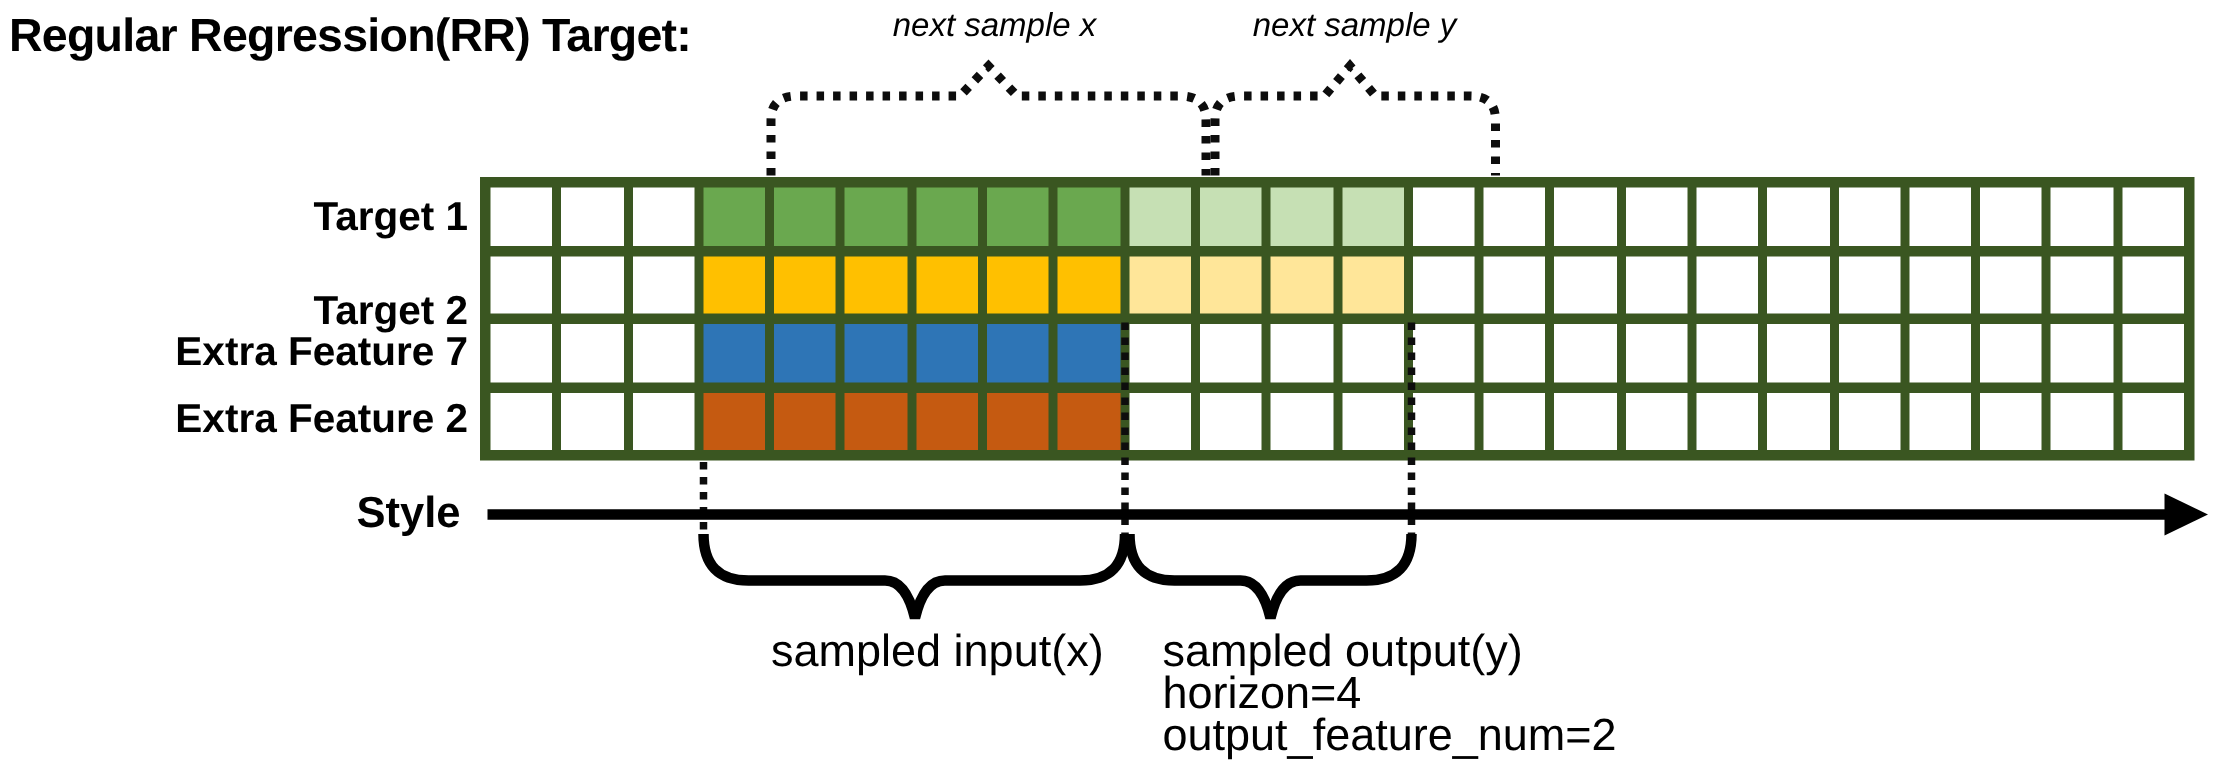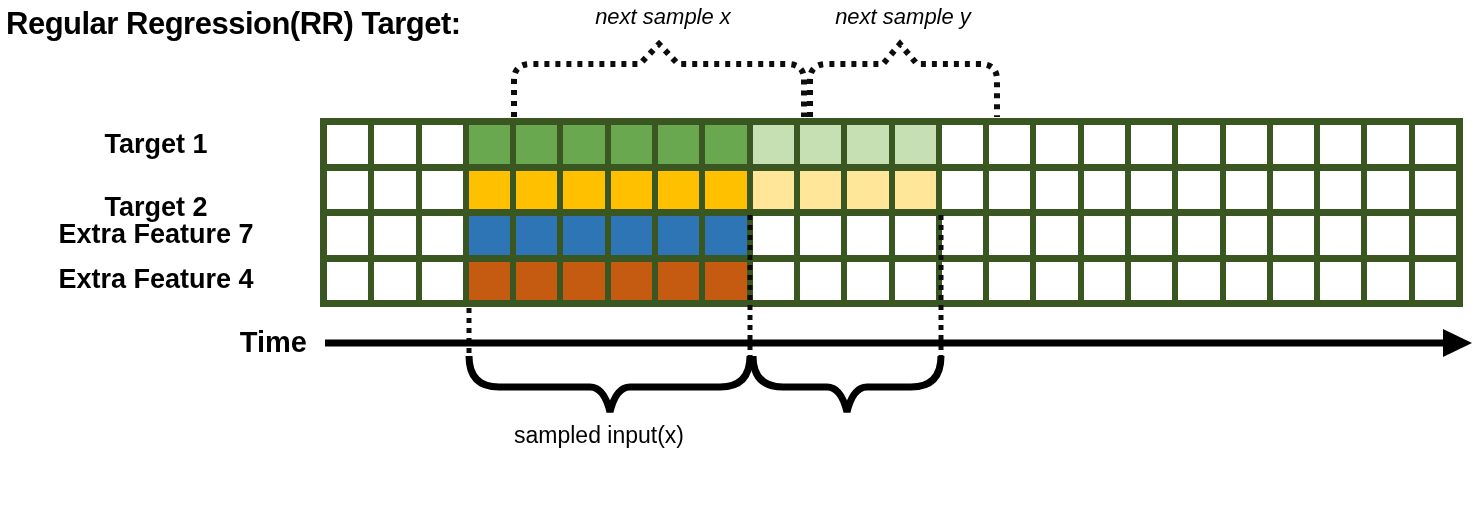--- a/index.html
+++ b/index.html
@@ -44,21 +44,21 @@
     grid-template-rows: repeat(4, 1fr);
     column-gap: 6px;
     row-gap: 7px;
     padding: 7px;
   }
   .cell { width: 100%; height: 100%; }
   .row-label {
     position: absolute;
     left: 0;
     width: 312px;
-    text-align: center;
+    text-align: right;
     font-size: 27px;
     font-weight: bold;
     line-height: 32px;
     white-space: nowrap;
   }
   .overlay {
     position: absolute;
     left: 0;
     top: 0;
     pointer-events: none;
@@ -68,42 +68,42 @@
     left: 150px;
     top: 326px;
     width: 157px;
     text-align: right;
     font-size: 29px;
     font-weight: bold;
   }
   .bottom-text {
     position: absolute;
     top: 421px;
-    font-size: 23px;
+    font-size: 30px;
     line-height: 28px;
     white-space: nowrap;
   }
   #sampled-input-annotation { left: 514px; }
   #sampled-output-annotation { left: 775px; }
 </style>
 </head>
 <body>
 
 <div class="canvas">
 
   <div class="title">Regular Regression(RR) Target:</div>
 
   <div class="top-label" id="next-sample-y-label">next sample y</div>
   <div class="top-label" id="next-sample-x-label">next sample x</div>
 
   <div id="row-labels">
       <div class="row-label" style="top: 128px;">Target 1</div>
       <div class="row-label" style="top: 191px;">Target 2</div>
       <div class="row-label" style="top: 218px;">Extra Feature 7</div>
-      <div class="row-label" style="top: 263px;">Extra Feature 4</div>
+      <div class="row-label" style="top: 263px;">Extra Feature 2</div>
     </div>
 
   <div class="grid" id="grid" style="background: rgb(58, 86, 33);">
       <div class="cell" style="background: rgb(255, 255, 255);"></div>
       <div class="cell" style="background: rgb(255, 255, 255);"></div>
       <div class="cell" style="background: rgb(255, 255, 255);"></div>
       <div class="cell" style="background: rgb(106, 168, 79);"></div>
       <div class="cell" style="background: rgb(106, 168, 79);"></div>
       <div class="cell" style="background: rgb(106, 168, 79);"></div>
       <div class="cell" style="background: rgb(106, 168, 79);"></div>
@@ -209,19 +209,24 @@
     <path d="M 941 215 L 941 362" fill="none" stroke="#0d0d0d" stroke-width="5" stroke-dasharray="5 5"></path>
 
     <line x1="325" y1="343" x2="1448" y2="343" stroke="#000000" stroke-width="7"></line>
     <polygon points="1443,329 1443,357 1472,343" fill="#000000"></polygon>
 
     <path d="M 469 356 Q 469 387 499 387 L 590 387 Q 604 387 610 412 Q 616 387 630 387 L 720 387 Q 750 387 750 356" fill="none" stroke="#000000" stroke-width="7"></path>
 
     <path d="M 753 356 Q 753 387 783 387 L 827 387 Q 841 387 847 412 Q 853 387 867 387 L 911 387 Q 941 387 941 356" fill="none" stroke="#000000" stroke-width="7"></path>
   </svg>
 
-  <div class="time-label">Time</div>
+  <div class="time-label">Style</div>
 
   <div class="bottom-text" id="sampled-input-annotation">
     <div>sampled input(x)</div>
   </div>
+  <div class="bottom-text" id="sampled-output-annotation">
+    <div>sampled output(y)</div>
+    <div>horizon=4</div>
+    <div>output_feature_num=2</div>
+  </div>
 
 </div>
 
 </body></html>

